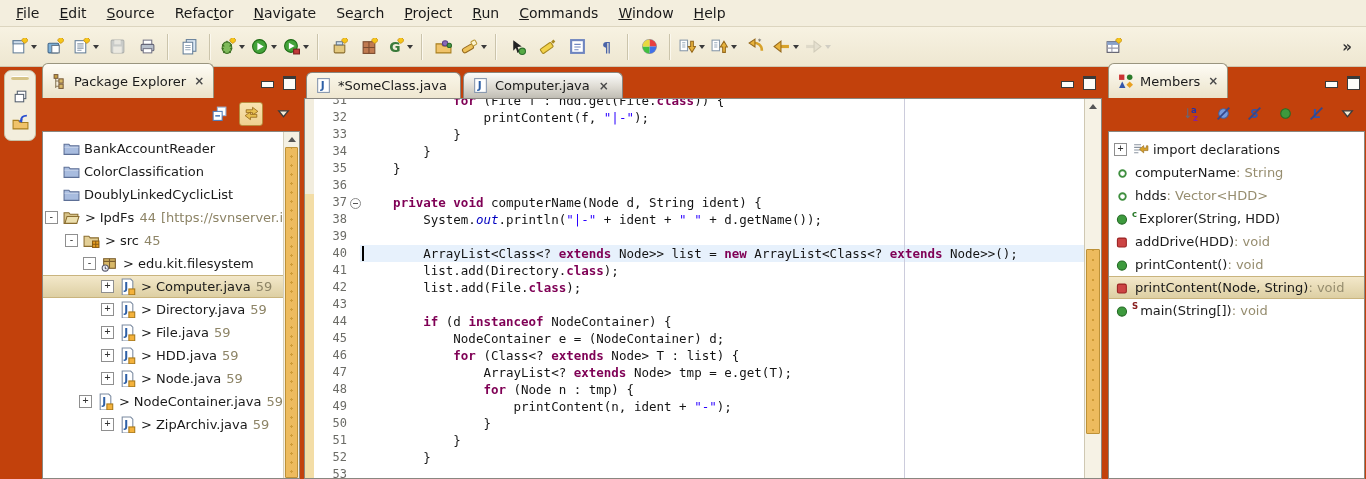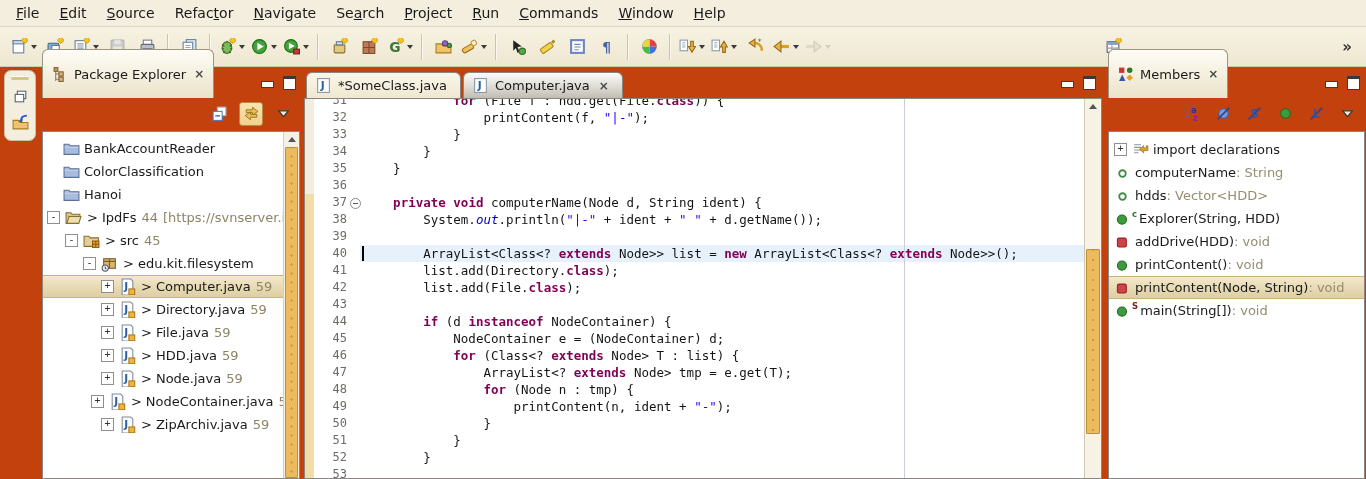--- a/index.html
+++ b/index.html
@@ -31,37 +31,37 @@
   .fastbar{position:absolute;left:0;top:66px;width:40px;bottom:0;}
   .fastbox{width:30px;margin:4px auto 0;border:1px solid #c6c0a6;border-radius:7px;
     background:#f3eedd;display:flex;flex-direction:column;align-items:center;
     gap:7px;padding:5px 0 8px;}
   .fasthandle{width:18px;height:3px;background:#d6c488;border-radius:2px;border-top:1px solid #fff;}
   .fbtn{width:22px;height:19px;display:flex;align-items:center;justify-content:center;}
 
   
   .panel{position:absolute;top:70px;bottom:0;}
   .tabrow{height:28px;display:flex;align-items:flex-end;position:relative;}
-  .vtab{display:inline-flex;align-items:center;gap:5px;height:26px;padding:11px 9px;
+  .vtab{display:inline-flex;align-items:center;gap:5px;height:26px;padding:4px 9px;
     border:1px solid #9a957f;border-bottom:none;border-radius:6px 6px 0 0;
     background:linear-gradient(#fefcf5,#ebe3ca);margin-left:2px;font-size:13px;}
   .closex{font-weight:bold;font-size:12px;color:#4a4a4a;margin-left:3px;line-height:10px;}
   .minmax{position:absolute;right:6px;top:6px;display:flex;gap:9px;align-items:center;}
   .minbtn{width:11px;height:5px;border:1px solid #3a3a3a;background:#fdfcf8;margin-top:3px;}
   .maxbtn{width:11px;height:10px;border:1px solid #3a3a3a;border-top-width:3px;background:#fdfcf8;}
   .viewbar{height:31px;display:flex;align-items:center;justify-content:flex-end;
     gap:9px;padding-right:8px;}
   .vbtn{width:22px;height:22px;display:flex;align-items:center;justify-content:center;border-radius:3px;}
   .vbtn.active{background:linear-gradient(#f8e3b0,#efd190);border:1px solid #b98d3f;}
 
   
   .pe{left:40px;width:262px;}
   .tree{position:absolute;left:2px;right:2px;top:61px;bottom:0;background:#fff;
     border:1px solid #8a8780;overflow:hidden;padding-top:5px;}
-  .trow{height:23px;display:flex;align-items:center;white-space:nowrap;padding-right:4px;}
+  .trow{height:23px;display:flex;align-items:center;white-space:nowrap;padding-right:16px;}
   .trow.sel{background:linear-gradient(#f3e8ca,#ddcfa3);
     border-top:1px solid #c9b47e;border-bottom:1px solid #c9b47e;height:21px;}
   .exp{width:11px;height:11px;border:1px solid #8f8f8f;background:#fff;color:#333;
     font:10px/9px "DejaVu Sans Mono",monospace;text-align:center;flex:none;margin-right:5px;}
   .noexp{width:16px;flex:none;}
   .ticon{flex:none;margin-right:4px;}
   .dirty{margin:0 4px 0 1px;font-weight:normal;}
   .trev,.tsuffix{color:#8d8466;margin-left:5px;}
   .pescroll{position:absolute;right:0;top:0;bottom:0;width:15px;background:#f4f0e3;
     border-left:1px solid #d6cfba;}
@@ -479,21 +479,21 @@
         </div>
         <div class="trow">
           <span style="width: 4px;"></span>
           <span class="noexp"></span>
           <span class="icon ticon">
             <svg viewBox="0 0 16 16" width="17" height="17">
               <path d="M1 4h4.5L6.8 5.5H15v8H1z" fill="#a8bcdf" stroke="#5d6f96"></path>
               <path d="M1.5 6.8h13" stroke="#c8d4ea"></path>
             </svg>
           </span>
-          <span class="tlabel">Hanoi</span>
+          <span class="tlabel">DoublyLinkedCyclicList</span>
         </div>
         <div class="trow">
           <span style="width: 4px;"></span>
           <span class="exp">-</span>
           <span class="icon ticon">
             <svg viewBox="0 0 16 16" width="17" height="17">
               <path d="M1 3.5h4.5l1.3 1.5H14V7H5L3 13.5H1z" fill="#d8c48a" stroke="#8a6d2f"></path>
               <path d="M3.8 7H15l-2 6.5H1.8z" fill="#ecdfae" stroke="#8a6d2f"></path>
             </svg>
           </span>

